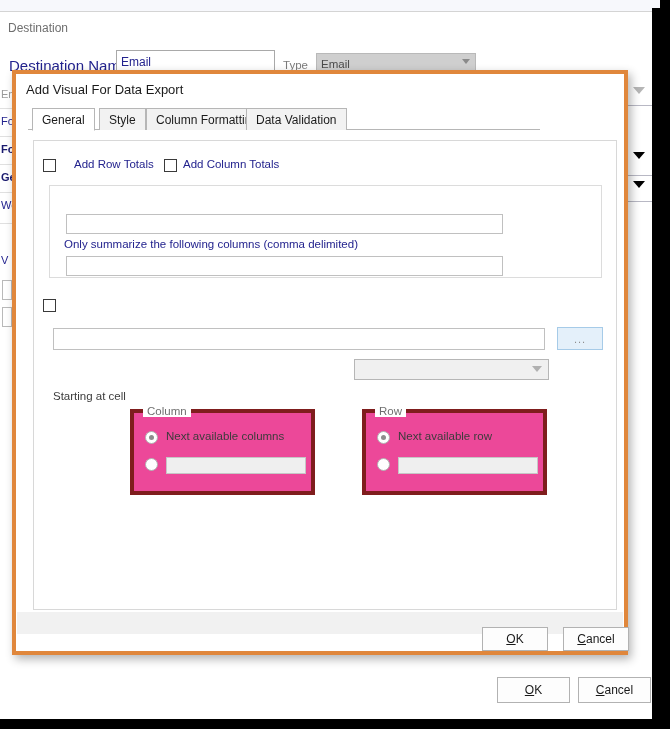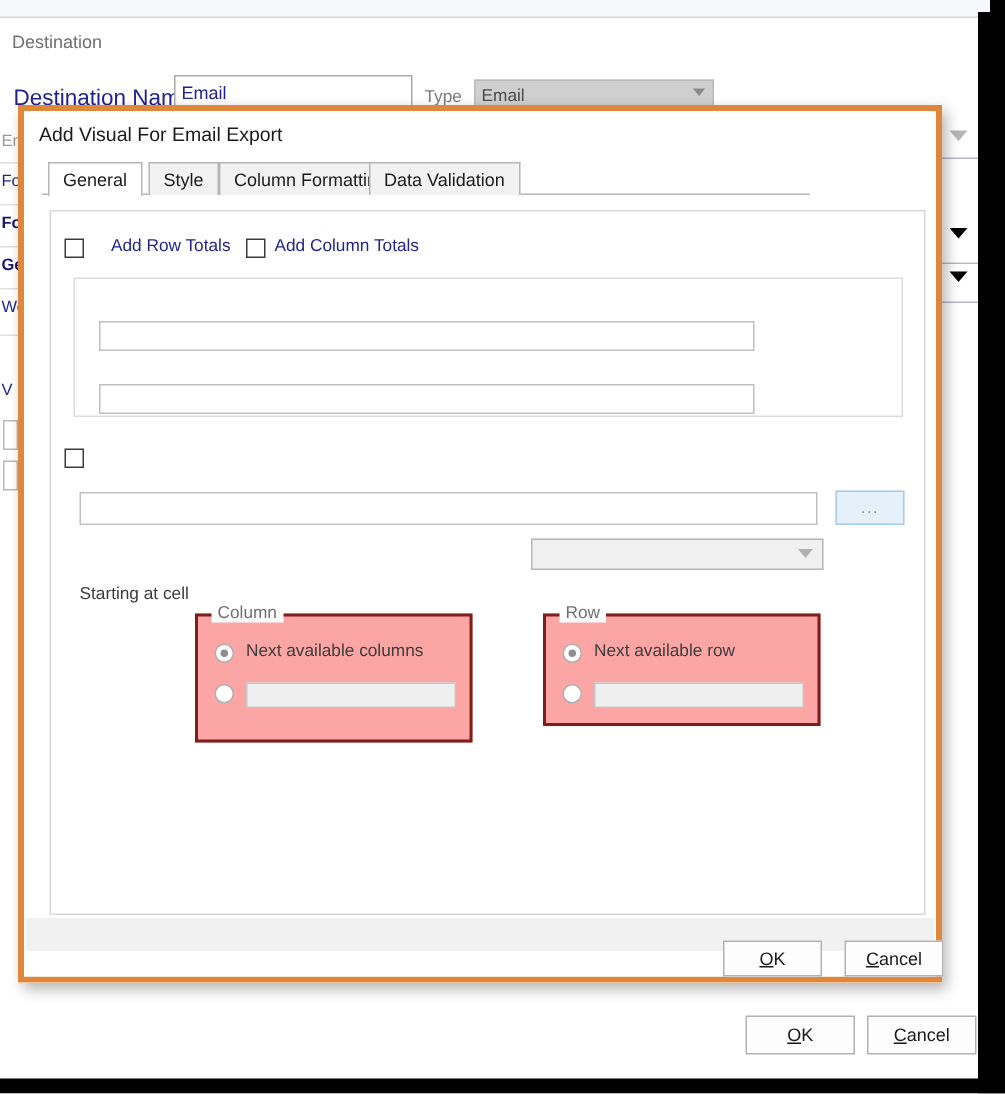--- a/index.html
+++ b/index.html
@@ -186,21 +186,21 @@
   }
   .combo .arrow-v:before {
     content: ""; position: absolute; left: 0; top: 0;
     width: 0; height: 0;
     border-left: 5px solid transparent; border-right: 5px solid transparent;
     border-top: 6px solid #b0b0b0;
   }
 
   
   .groupbox {
-    position: absolute; border: 2px solid #7f1d1d; background: #fca5a5;
+    position: absolute; border: 4px solid #7f1d1d; background: #ec4899;
   }
   .groupbox-title {
     position: absolute; top: -8px; left: 9px; padding: 0 4px;
     background: #ffffff; font-size: 11.5px; color: #6f6f6f;
   }
   .radio {
     position: absolute; width: 13px; height: 13px;
     border: 1px solid #b0b0b0; border-radius: 50%; background: #ffffff;
   }
   .radio.checked:after {
@@ -274,21 +274,21 @@
       <span><span class="acc">C</span>ancel</span>
     </div>
 
   <div class="bg-rightedge"></div>
   <div class="bg-rightedge-top"></div>
   <div class="bg-bottomedge"></div>
 </div>
 
 <div class="dialog-shadow"></div>
 <div class="dialog">
-  <div class="dlg-title">Add Visual For Email Export</div>
+  <div class="dlg-title">Add Visual For Data Export</div>
   <div class="dlg-body"></div>
 </div>
 
 <div class="tabstrip" style="left:28px; top:108px; width:512px;">
   <div class="tab active" style="left:4px;">
     <span>General</span>
   </div>
   <div class="tab" style="left:71px;">
     <span>Style</span>
   </div>
@@ -304,20 +304,21 @@
 
   <div class="cb" style="left:9px; top:18px;"></div>
   <div class="cb-label" style="left:40px; top:17px;">Add Row Totals</div>
 
   <div class="cb" style="left:130px; top:18px;"></div>
   <div class="cb-label" style="left:149px; top:17px;">Add Column Totals</div>
 
   <div class="inner-box">
     <div class="txt" style="left:16px; top:28px; width:437px;"></div>
 
+    <div class="fld-label" style="left:14px; top:52px;">Only summarize the following columns (comma delimited)</div>
     <div class="txt" style="left:16px; top:70px; width:437px;"></div>
   </div>
 
   <div class="cb" style="left:9px; top:158px;"></div>
 
   <div class="txt" style="left:19px; top:187px; width:492px; height:22px;"></div>
   <div class="browse-btn" style="left:523px; top:186px;">...</div>
 
   <div class="combo" style="left:320px; top:218px; width:195px;">
     <span style="position:absolute;left:5px;top:3px;font-size:11.5px;color:#4a4a4a;"></span>
@@ -327,21 +328,21 @@
   <div class="fld-label" style="left:19px; top:249px; color:#3c3c3c;">Starting at cell</div>
 
   <div class="groupbox" style="left:96px; top:268px; width:185px; height:86px;">
     <div class="groupbox-title">Column</div>
     <div class="radio checked" style="left:11px; top:18px;"></div>
     <div class="radio-label" style="left:32px; top:17px;">Next available columns</div>
     <div class="radio" style="left:11px; top:45px;"></div>
     <div class="txt disabled" style="left:32px; top:44px; width:140px; height:17px;"></div>
   </div>
 
-  <div class="groupbox" style="left:328px; top:268px; width:185px; height:75px;">
+  <div class="groupbox" style="left:328px; top:268px; width:185px; height:86px;">
     <div class="groupbox-title">Row</div>
     <div class="radio checked" style="left:11px; top:18px;"></div>
     <div class="radio-label" style="left:32px; top:17px;">Next available row</div>
     <div class="radio" style="left:11px; top:45px;"></div>
     <div class="txt disabled" style="left:32px; top:44px; width:140px; height:17px;"></div>
   </div>
 </div>
 
 <div class="dlg-footer-bg" style="left:17px; top:612px; width:606px;"></div>
 <div class="dlg-btn" style="left:482px; top:627px;">

